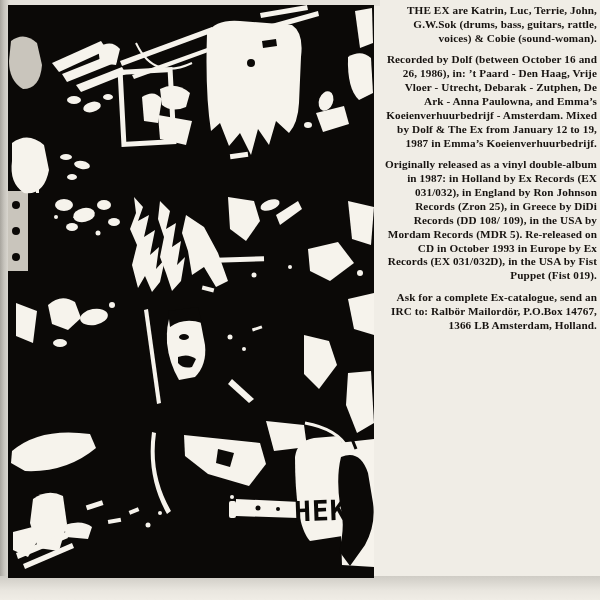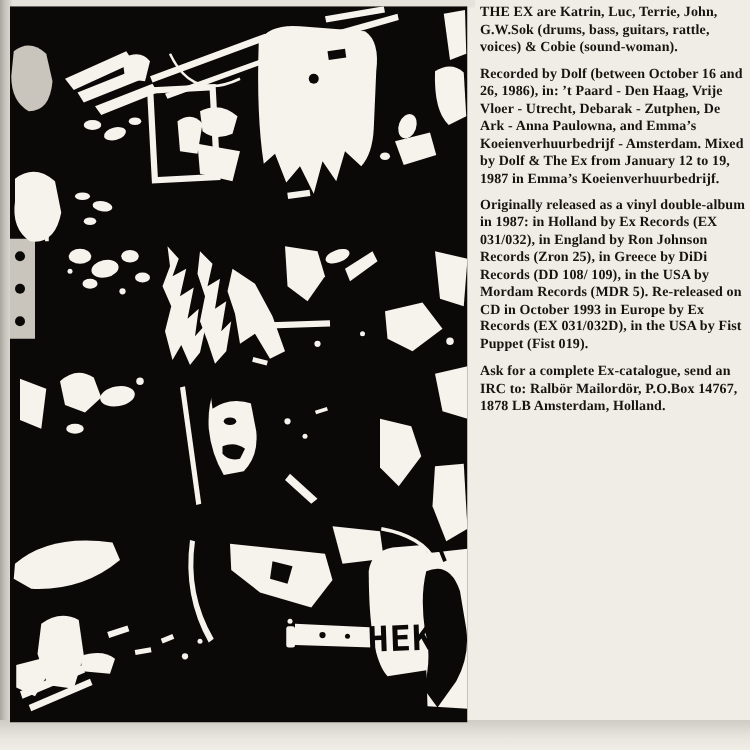--- a/index.html
+++ b/index.html
@@ -22,21 +22,21 @@
   }
   .collage{
     position:absolute; left:8px; top:5px; width:366px; height:573px;
   }
   .collage svg{display:block; width:366px; height:573px;}
   .notes{
     position:absolute; left:384px; top:4px; width:213px;
     font-size:11.2px; line-height:13.9px; font-weight:600;
     color:#171310; letter-spacing:0.1px;
   }
-  .notes p{margin:0 0 7.5px 0; padding:0;}
+  .notes p{margin:0 0 7.5px 0; padding:0;text-align:right;}
 </style>
 </head>
 <body>
 
 <div class="page">
 
   <div class="top-shade"></div>
   <div class="spine"></div>
   <div class="bottom-shade"></div>
 
@@ -178,16 +178,16 @@
         <path d="M333,452 Q352,444 360,468 L365,498 Q368,520 357,540 L342,561 L331,546 Q338,520 332,500 Q328,472 333,452 Z" fill="#0b0907"></path>
         <path d="M344,434 L348,444" stroke="#0b0907" stroke-width="3"></path>
       </g>
     </svg>
   </div>
 
   <div class="notes">
     <p>THE EX are Katrin, Luc, Terrie, John, G.W.Sok (drums, bass, guitars, rattle, voices) &amp; Cobie (sound-woman).</p>
     <p>Recorded by Dolf (between October 16 and 26, 1986), in: ’t Paard - Den Haag, Vrije Vloer - Utrecht, Debarak - Zutphen, De Ark - Anna Paulowna, and Emma’s Koeienverhuurbedrijf - Amsterdam. Mixed by Dolf &amp; The Ex from January 12 to 19, 1987 in Emma’s Koeienverhuurbedrijf.</p>
     <p>Originally released as a vinyl double-album in 1987: in Holland by Ex Records (EX 031/032), in England by Ron Johnson Records (Zron 25), in Greece by DiDi Records (DD 108/ 109), in the USA by Mordam Records (MDR 5). Re-released on CD in October 1993 in Europe by Ex Records (EX 031/032D), in the USA by Fist Puppet (Fist 019).</p>
-    <p>Ask for a complete Ex-catalogue, send an IRC to: Ralbör Mailordör, P.O.Box 14767, 1878 LB Amsterdam, Holland.</p>
+    <p>Ask for a complete Ex-catalogue, send an IRC to: Ralbör Mailordör, P.O.Box 14767, 1366 LB Amsterdam, Holland.</p>
   </div>
 
 </div>
 
 </body></html>

